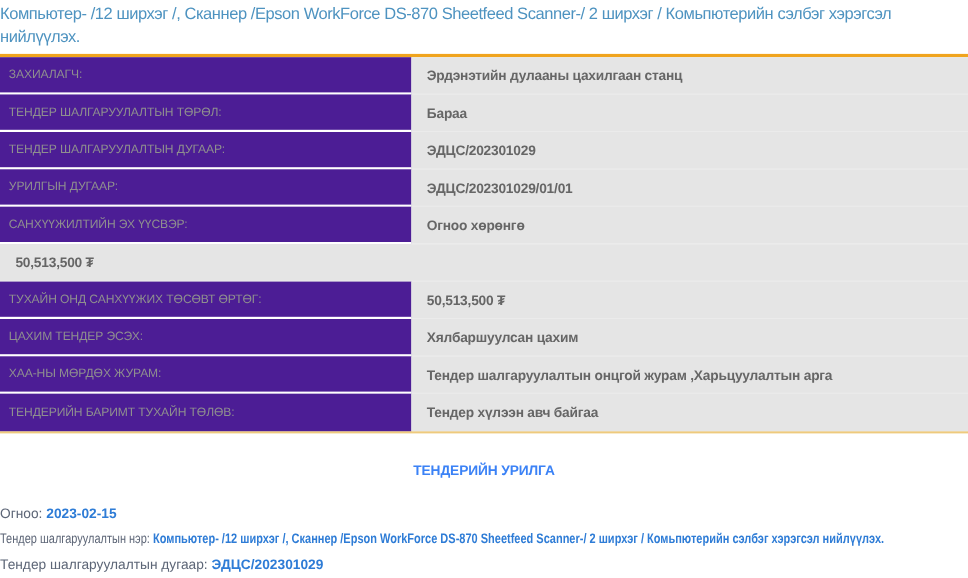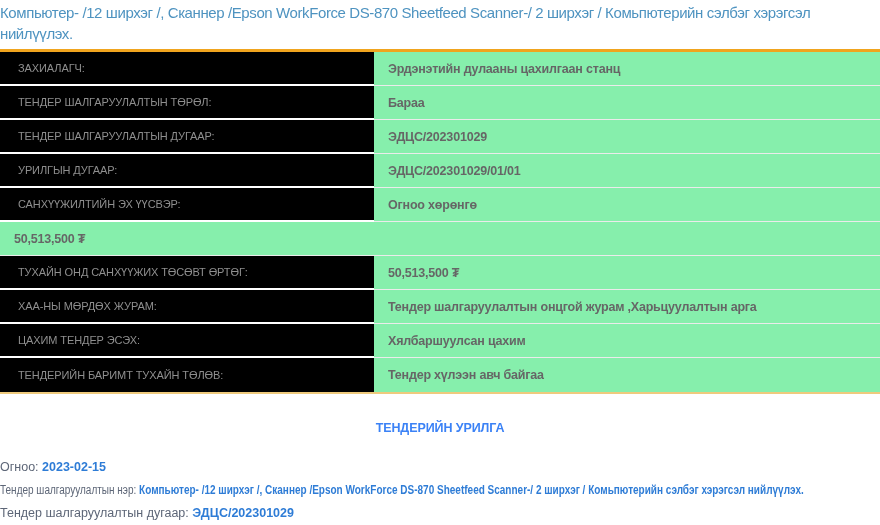--- a/index.html
+++ b/index.html
@@ -26,32 +26,32 @@
 
   
   .details {
     margin-top: 5px;
     border-top: 3px solid #f0a41e;
     border-bottom: 2px solid #eeca7d;
   }
   .detail-row { display: flex; height: 34px; }
   .cell-label {
     width: 374px;
-    background: #000000;
+    background: #4c1d95;
     border-bottom: 2px solid #ffffff;
     display: flex;
     align-items: center;
-    padding-left: 18px;
+    padding-left: 8px;
     font-size: 11px;
     letter-spacing: -0.1px;
     color: #8f8f8f;
   }
   .cell-value {
     flex: 1;
-    background: #86efac;
+    background: #e5e5e5;
     border-bottom: 1px solid #ebebeb;
     display: flex;
     align-items: center;
     padding-left: 14px;
     font-size: 12.5px;
     font-weight: 700;
     letter-spacing: -0.2px;
     color: #666666;
   }
   .detail-row:last-child .cell-label,
@@ -116,27 +116,27 @@
       <div class="detail-row">
         <div class="cell-value">50,513,500 ₮</div>
       </div>
 
       <div class="detail-row">
         <div class="cell-label">ТУХАЙН ОНД САНХҮҮЖИХ ТӨСӨВТ ӨРТӨГ:</div>
         <div class="cell-value">50,513,500 ₮</div>
       </div>
 
       <div class="detail-row">
-        <div class="cell-label">ХАА-НЫ МӨРДӨХ ЖУРАМ:</div>
-        <div class="cell-value">Тендер шалгаруулалтын онцгой журам ,Харьцуулалтын арга</div>
+        <div class="cell-label">ЦАХИМ ТЕНДЕР ЭСЭХ:</div>
+        <div class="cell-value">Хялбаршуулсан цахим</div>
       </div>
 
       <div class="detail-row">
-        <div class="cell-label">ЦАХИМ ТЕНДЕР ЭСЭХ:</div>
-        <div class="cell-value">Хялбаршуулсан цахим</div>
+        <div class="cell-label">ХАА-НЫ МӨРДӨХ ЖУРАМ:</div>
+        <div class="cell-value">Тендер шалгаруулалтын онцгой журам ,Харьцуулалтын арга</div>
       </div>
 
       <div class="detail-row">
         <div class="cell-label">ТЕНДЕРИЙН БАРИМТ ТУХАЙН ТӨЛӨВ:</div>
         <div class="cell-value">Тендер хүлээн авч байгаа</div>
       </div>
     </div>
 
   <h2 class="inv-heading">ТЕНДЕРИЙН УРИЛГА</h2>
 

